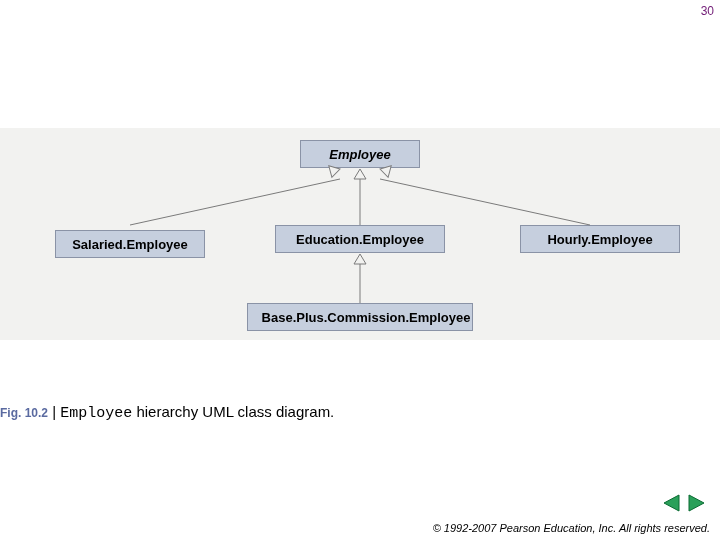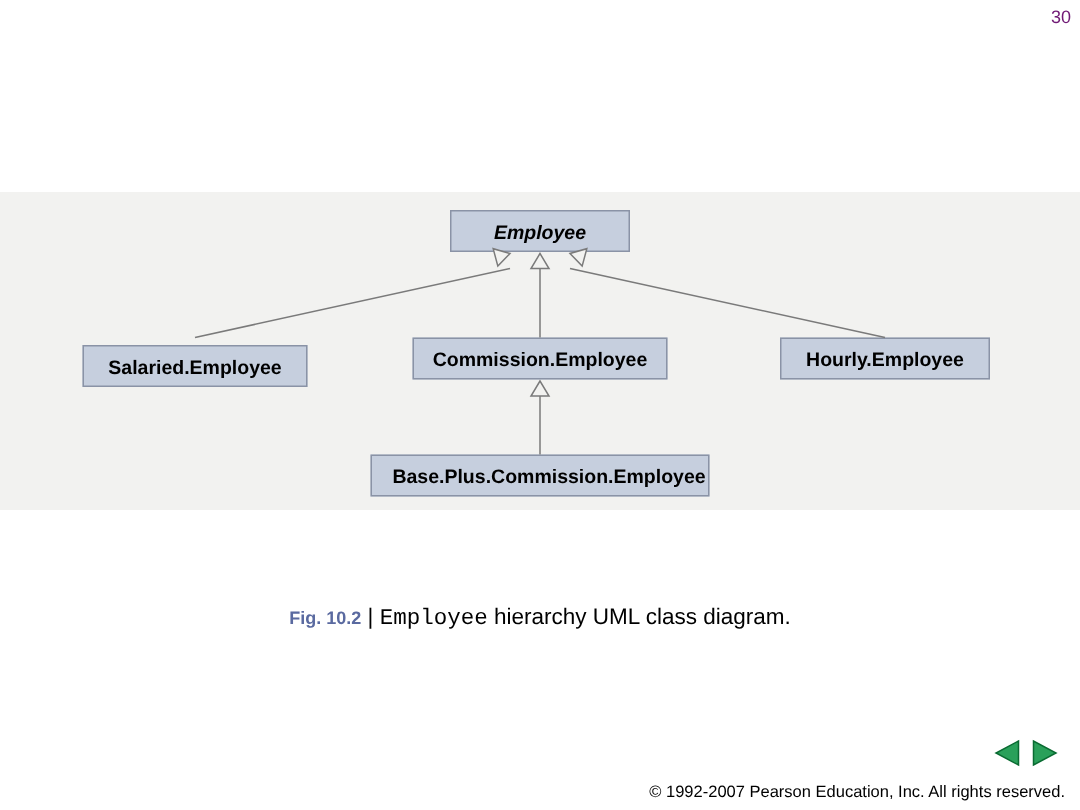--- a/index.html
+++ b/index.html
@@ -44,57 +44,57 @@
     position: absolute;
     top: 128px; left: 0;
     width: 720px; height: 212px;
     pointer-events: none;
   }
   .caption {
     position: absolute;
     top: 403px;
     left: 0;
     width: 720px;
-    text-align: center;
     font-size: 15px;
     color: #000;
   }
   .caption .fig-label {
     font-weight: bold;
     color: #5a6aa0;
     font-size: 12px;
   }
   .caption .code { font-family: "Courier New", monospace; font-size: 15px; }
   .copyright {
     position: absolute;
     bottom: 6px; right: 10px;
     font-size: 11px;
     color: #000;
+    font-style: italic;
   }
   .nav-arrows {
     position: absolute;
     bottom: 24px;
     right: 14px;
   }
   .nav-arrows svg { display: inline-block; }
 </style>
 </head>
 <body>
 
 <div class="page-number">30</div>
 
 <div class="diagram-band"></div>
 
 <div class="uml-box italic" style="top:140px; left:300px; width:120px; height:28px;">Employee</div>
 
 <div class="uml-box" style="top:230px; left:55px; width:150px; height:28px;">Salaried.Employee</div>
 
-<div class="uml-box" style="top:225px; left:275px; width:170px; height:28px;">Commission.Employee</div>
+<div class="uml-box" style="top:225px; left:275px; width:170px; height:28px;">Education.Employee</div>
 
-<div class="uml-box" style="top:225px; left:520px; width:140px; height:28px;">Hourly.Employee</div>
+<div class="uml-box" style="top:225px; left:520px; width:160px; height:28px;">Hourly.Employee</div>
 
 <div class="uml-box" style="top:303px; left:247px; width:226px; height:28px;padding-left:18px;">Base.Plus.Commission.Employee</div>
 
 <svg class="svg-layer" width="720" height="212">
 
   <defs>
     <g id="up-arrow">
       <polygon points="0,0 -6,10 6,10" fill="#f2f2f0" stroke="#7a7a7a" stroke-width="1"></polygon>
     </g>
   </defs>

